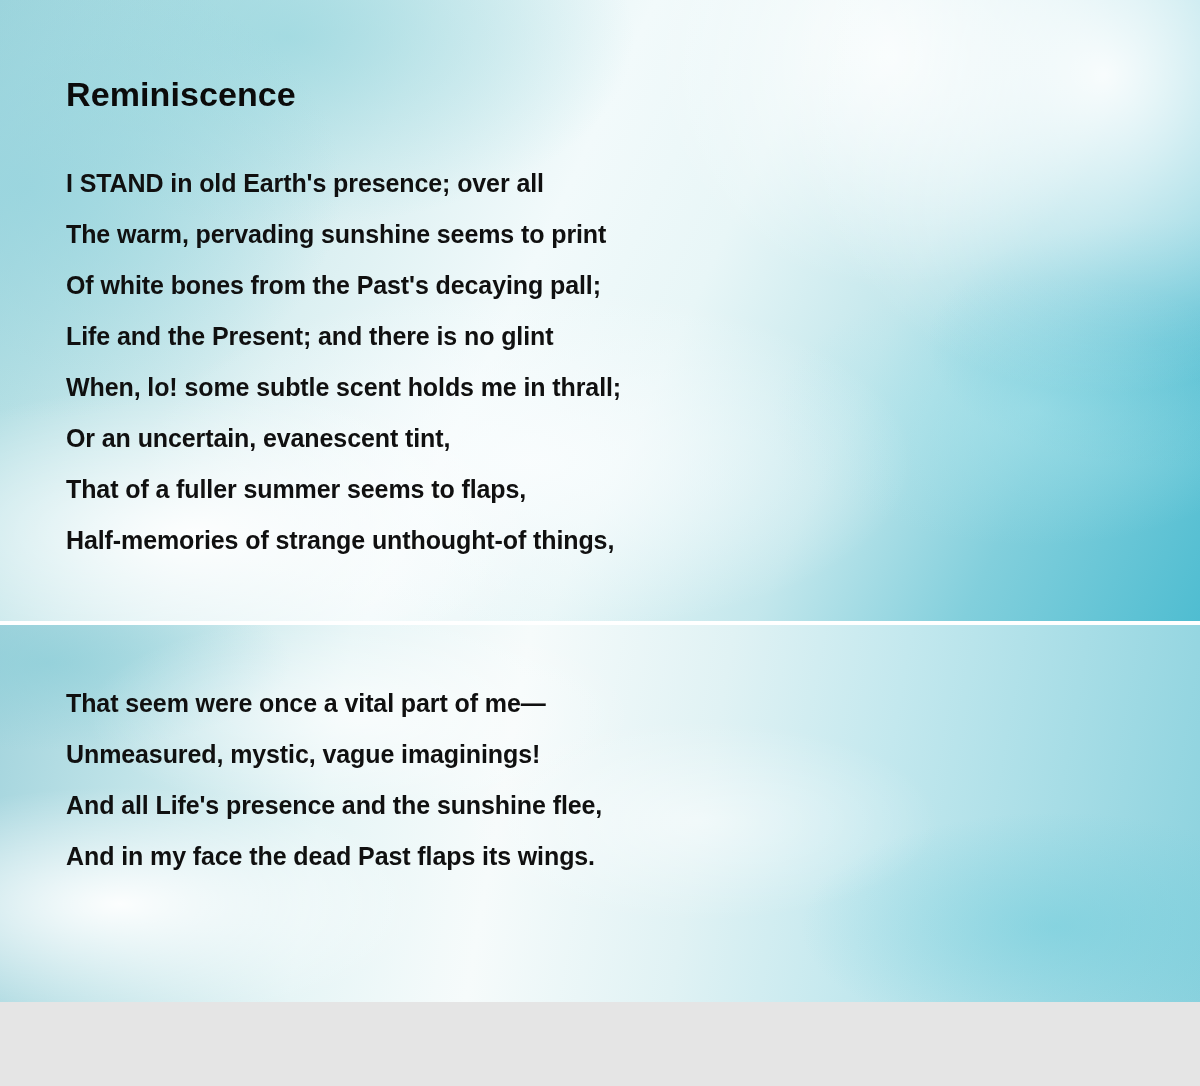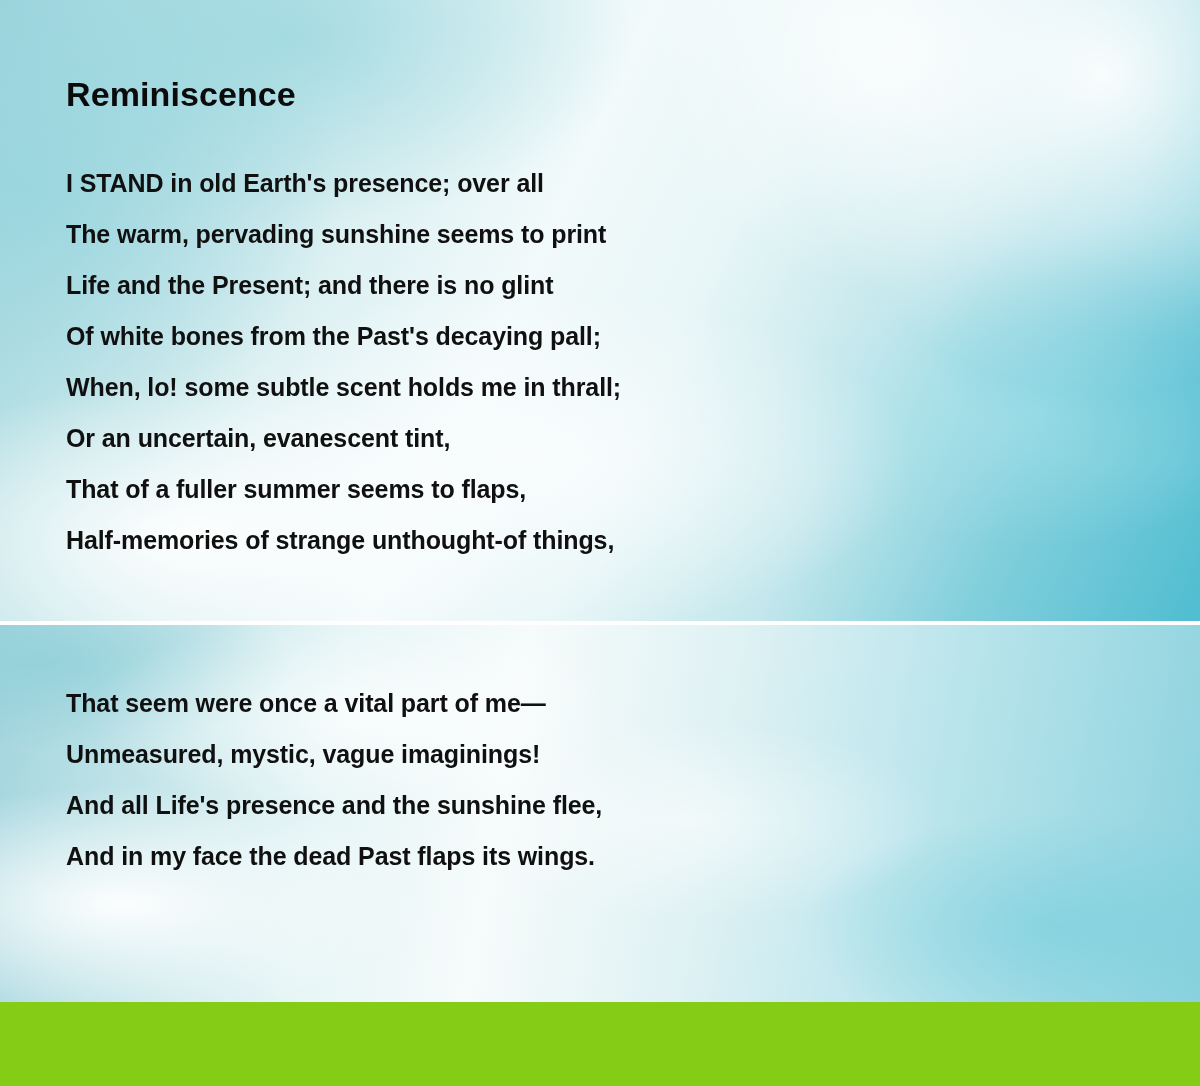--- a/index.html
+++ b/index.html
@@ -8,21 +8,21 @@
     padding: 0;
     background: #ffffff;
   }
 
   #poem-card {
     position: relative;
     width: 1200px;
     height: 1086px;
     overflow: hidden;
     font-family: "Liberation Sans", sans-serif;
-    background: #84cc16;
+    background: #e5e5e5;
   }
 
   
   .panel {
     position: absolute;
     left: 0;
     width: 1200px;
     overflow: hidden;
   }
 
@@ -146,22 +146,22 @@
   <div class="panel" id="panel-top">
     <div class="bg" id="bg-top"></div>
 
     <div class="text-layer">
 
       <h1 id="poem-title">Reminiscence</h1>
 
       <ul class="stanza" id="stanza-one">
         <li class="poem-line">I STAND in old Earth's presence; over all</li>
         <li class="poem-line">The warm, pervading sunshine seems to print</li>
+        <li class="poem-line">Of white bones from the Past's decaying pall;</li>
         <li class="poem-line">Life and the Present; and there is no glint</li>
-        <li class="poem-line">Of white bones from the Past's decaying pall;</li>
         <li class="poem-line">When, lo! some subtle scent holds me in thrall;</li>
         <li class="poem-line">Or an uncertain, evanescent tint,</li>
         <li class="poem-line">That of a fuller summer seems to flaps,</li>
         <li class="poem-line">Half-memories of strange unthought-of things,</li>
       </ul>
 
     </div>
   </div>
 
   <div id="panel-seam"></div>

